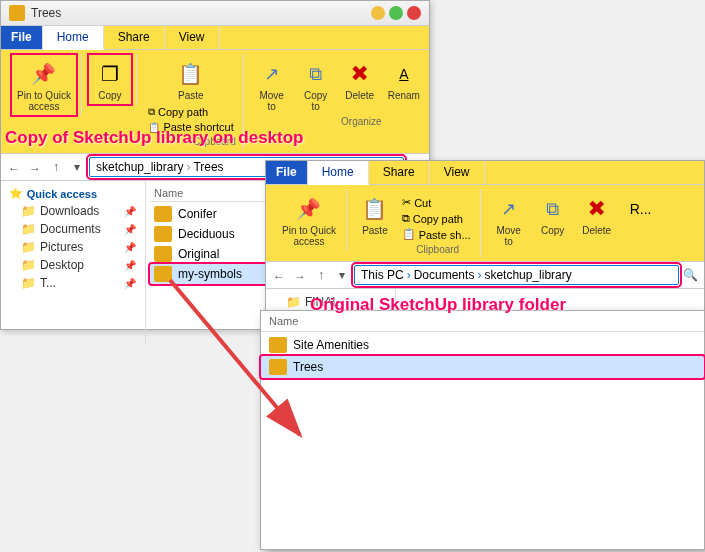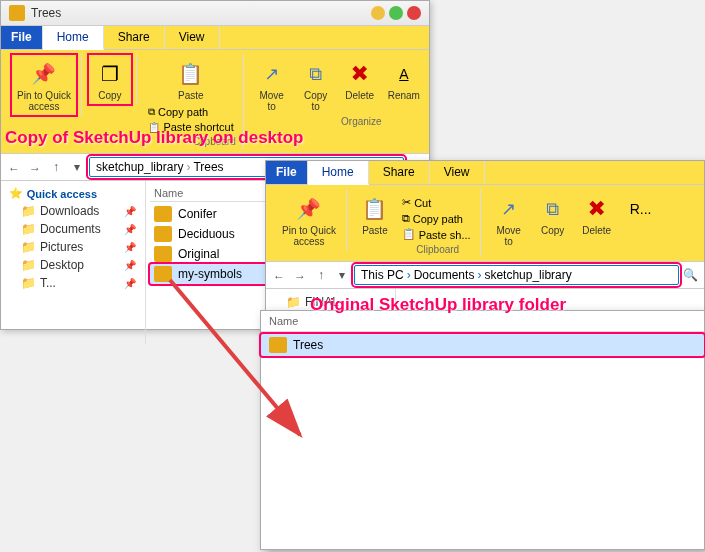--- a/index.html
+++ b/index.html
@@ -544,20 +544,24 @@
 
       <div style="height:100%; display:flex; align-items:flex-end; padding-bottom: 4px">
         <div style="width:100%"></div>
       </div>
     </div>
   </div>
 </div>
 
 <div class="window3">
   <div class="column-header" style="padding: 4px 8px">Name</div>
+  <div class="file-item" style="padding: 3px 8px">
+    <span class="file-folder-icon"></span>
+    <span>Site Amenities</span>
+  </div>
   <div class="file-item selected" style="padding: 3px 8px; background:#cce4ff; outline: 2px solid #ff0066">
     <span class="file-folder-icon"></span>
     <span>Trees</span>
   </div>
 </div>
 
 <div style="position:absolute; top:128px; left:5px; font-size:17px; font-weight:bold; color:#ff0066; z-index:30; white-space:nowrap; text-shadow: 1px 1px 2px rgba(255,255,255,0.8)">Copy of SketchUp library on desktop</div>
 
 <div style="position:absolute; top:295px; left:310px; font-size:17px; font-weight:bold; color:#ff0066; z-index:30; white-space:nowrap; text-shadow: 1px 1px 2px rgba(255,255,255,0.8)">Original SketchUp library folder</div>
 

